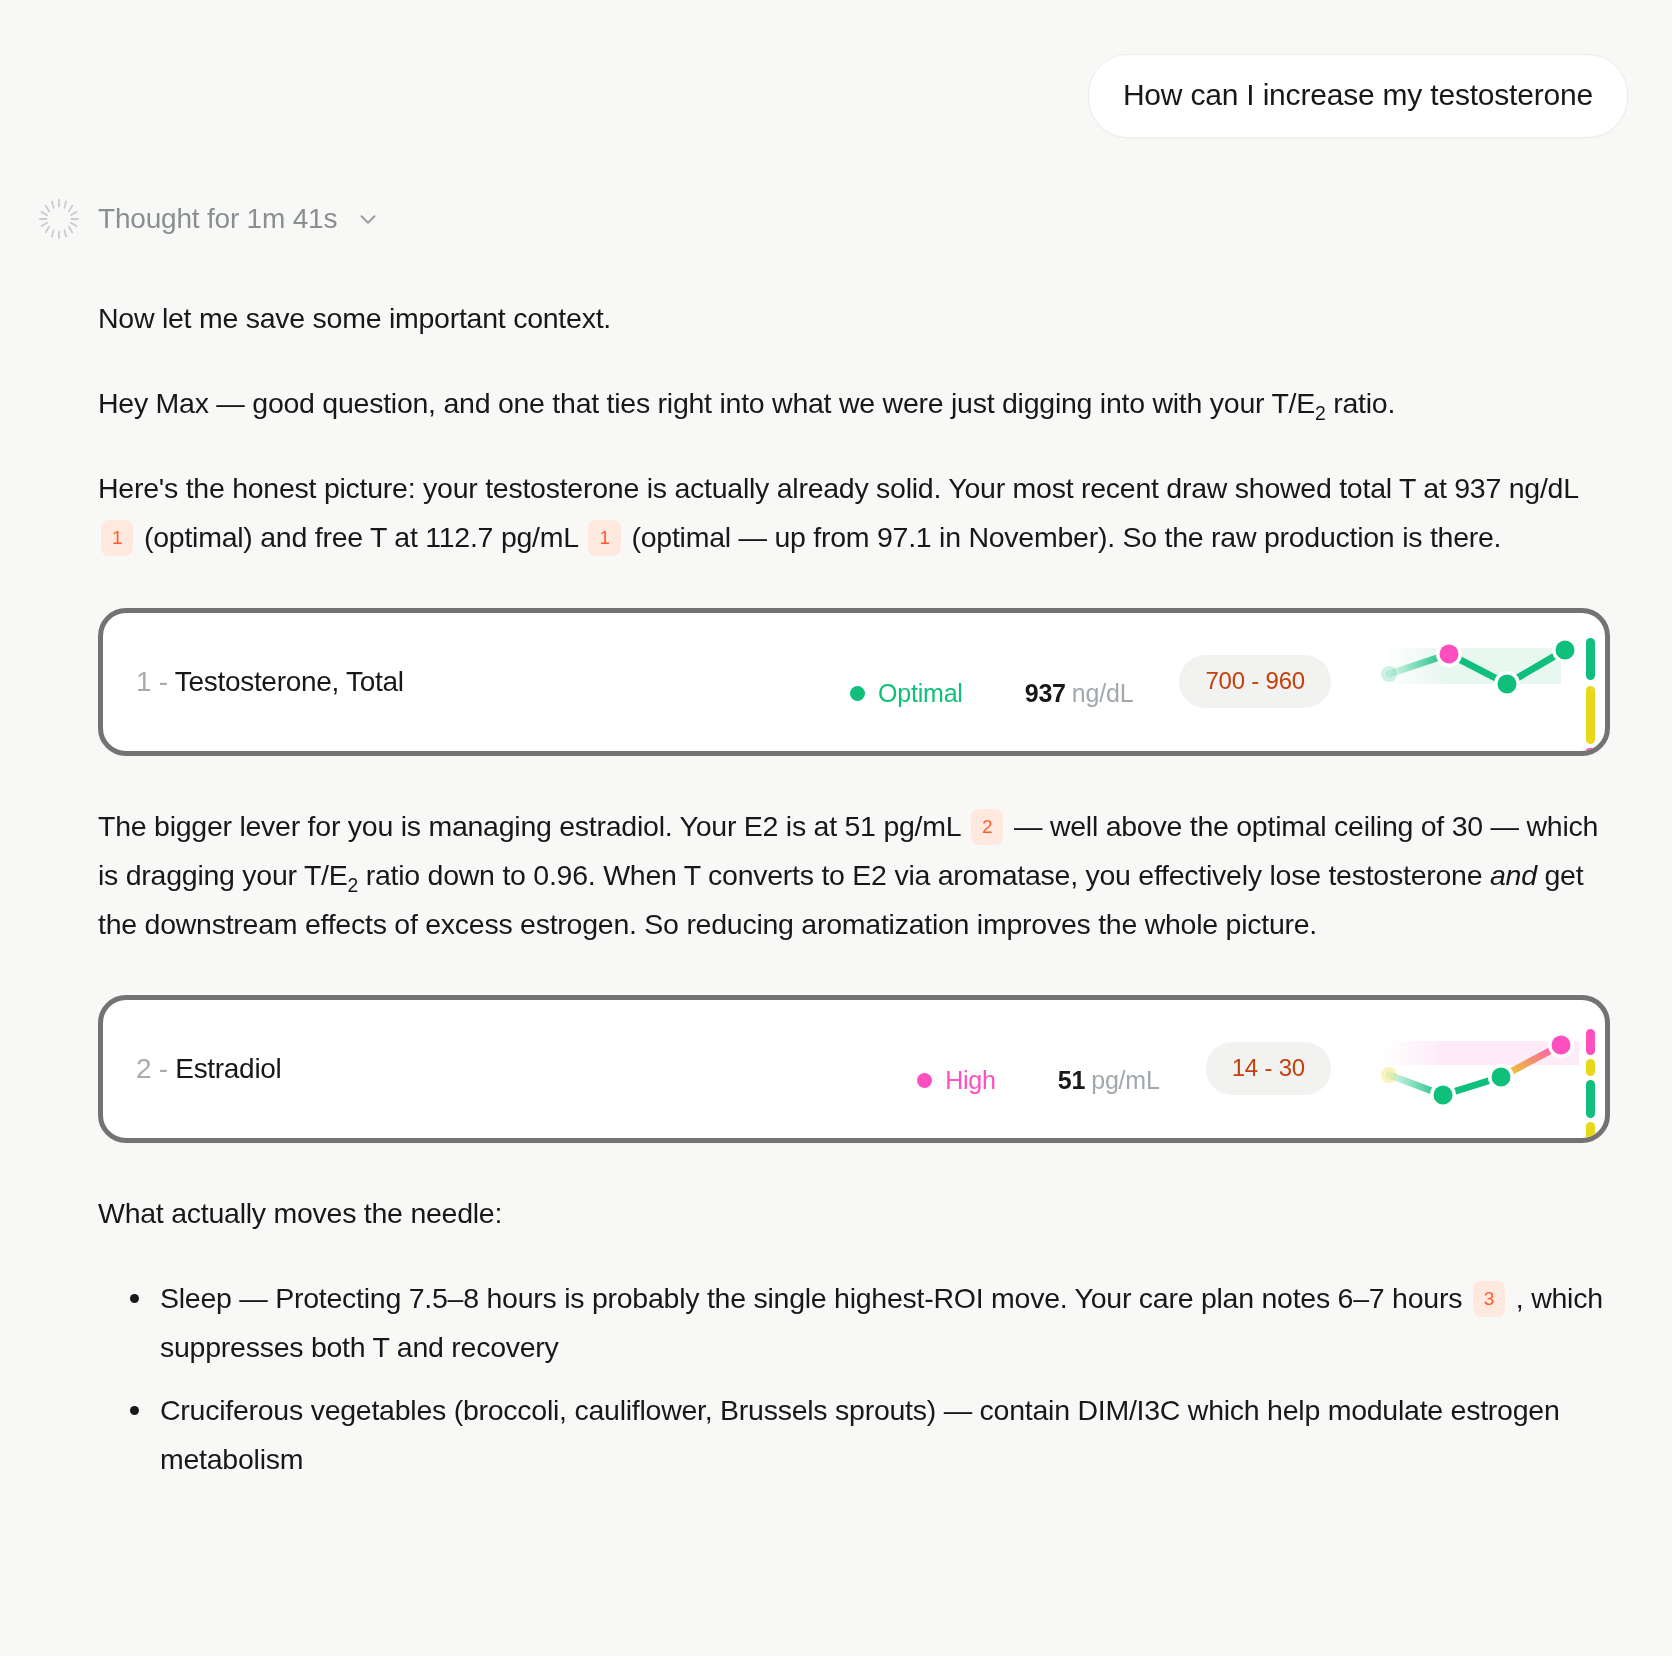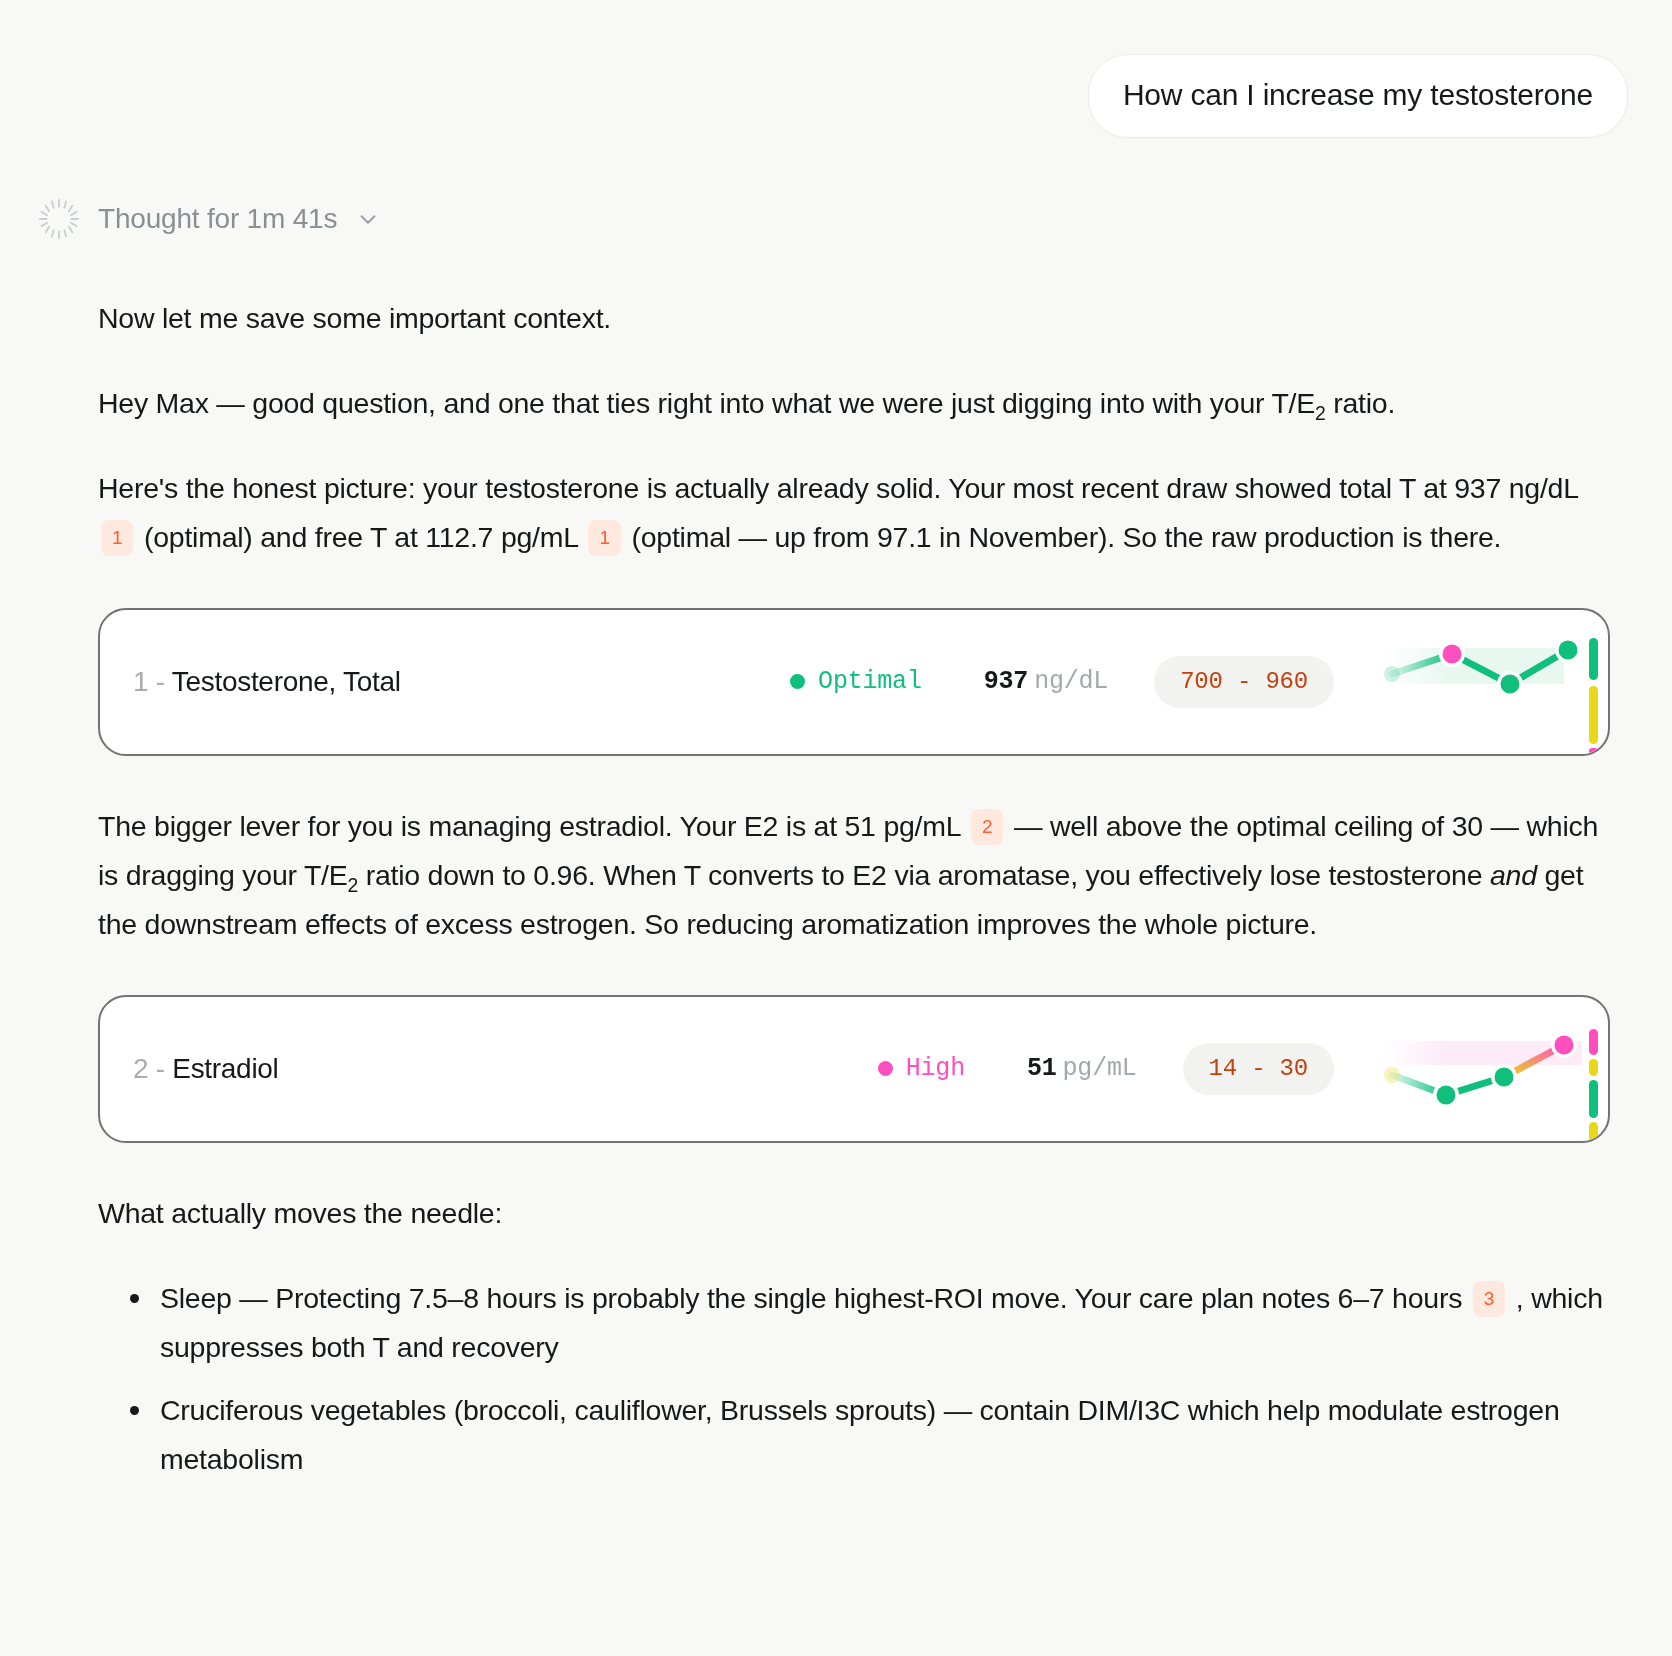--- a/index.html
+++ b/index.html
@@ -90,44 +90,43 @@
     vertical-align: 3px;
     margin: 0 3px;
     font-family: "Liberation Sans", sans-serif;
     cursor: pointer;
   }
 
   
   .card {
     margin: 0 62px 0 98px;
     background: #FFFFFF;
-    border: 2px solid #737373;
+    border: 5px solid #737373;
     border-radius: 28px;
     height: 148px;
     display: flex;
     align-items: center;
     padding: 0 0 0 33px;
     position: relative;
     box-shadow: 0 1px 2px rgba(16,24,40,0.02);
     overflow: hidden;
   }
   .card-name {
     font-size: 28px;
     color: #16181A;
     letter-spacing: -0.3px;
     white-space: nowrap;
   }
   .card-idx { color: #A8ACB1; }
   .card-mid {
     margin-left: auto;
     display: flex;
-    align-items: center;
+    align-items: flex-end;
     gap: 0;
     padding-right: 22px;
-    font-family: Liberation Mono, monospace;
   }
   .status {
     display: flex;
     align-items: center;
     gap: 13px;
     font-size: 25px;
     letter-spacing: -0.2px;
   }
   .dot { width: 15px; height: 15px; border-radius: 50%; display:block; }
   .status.optimal { color: #0FBF7B; }

